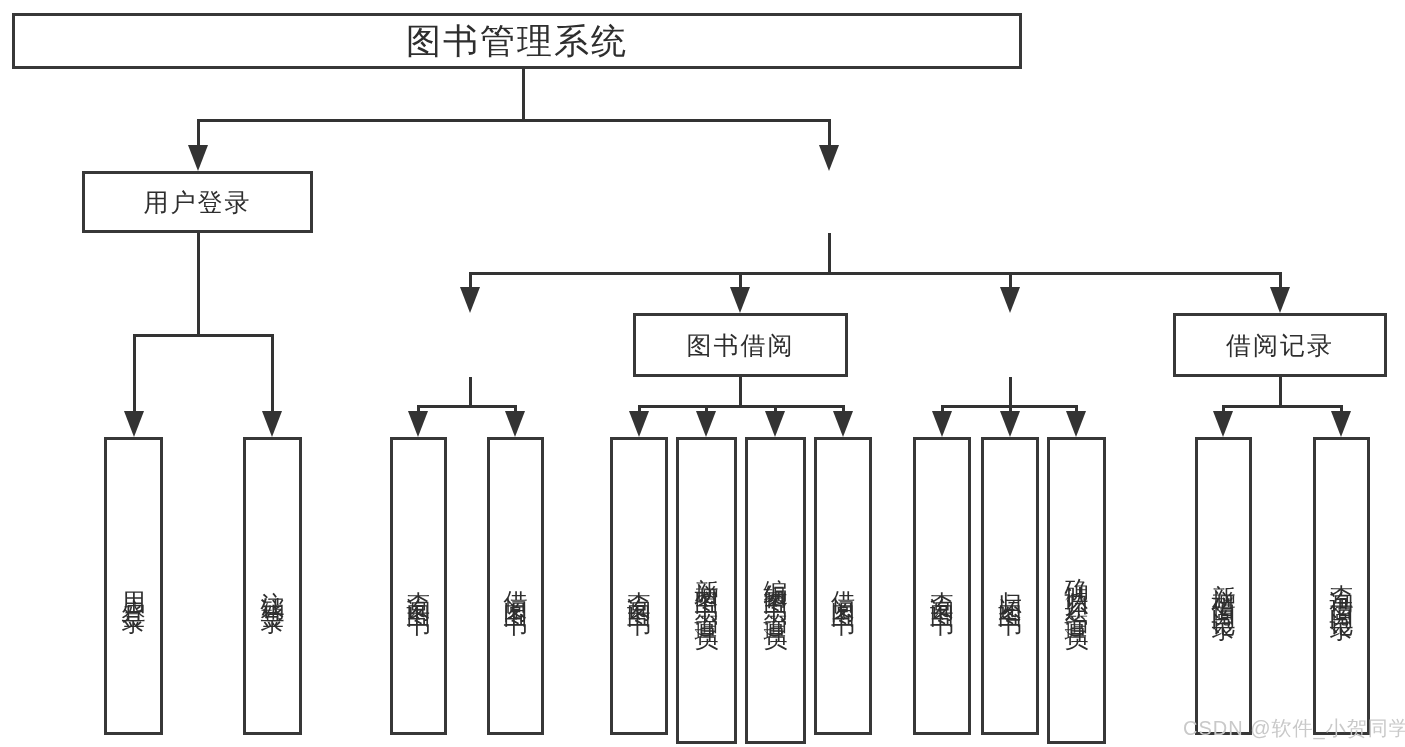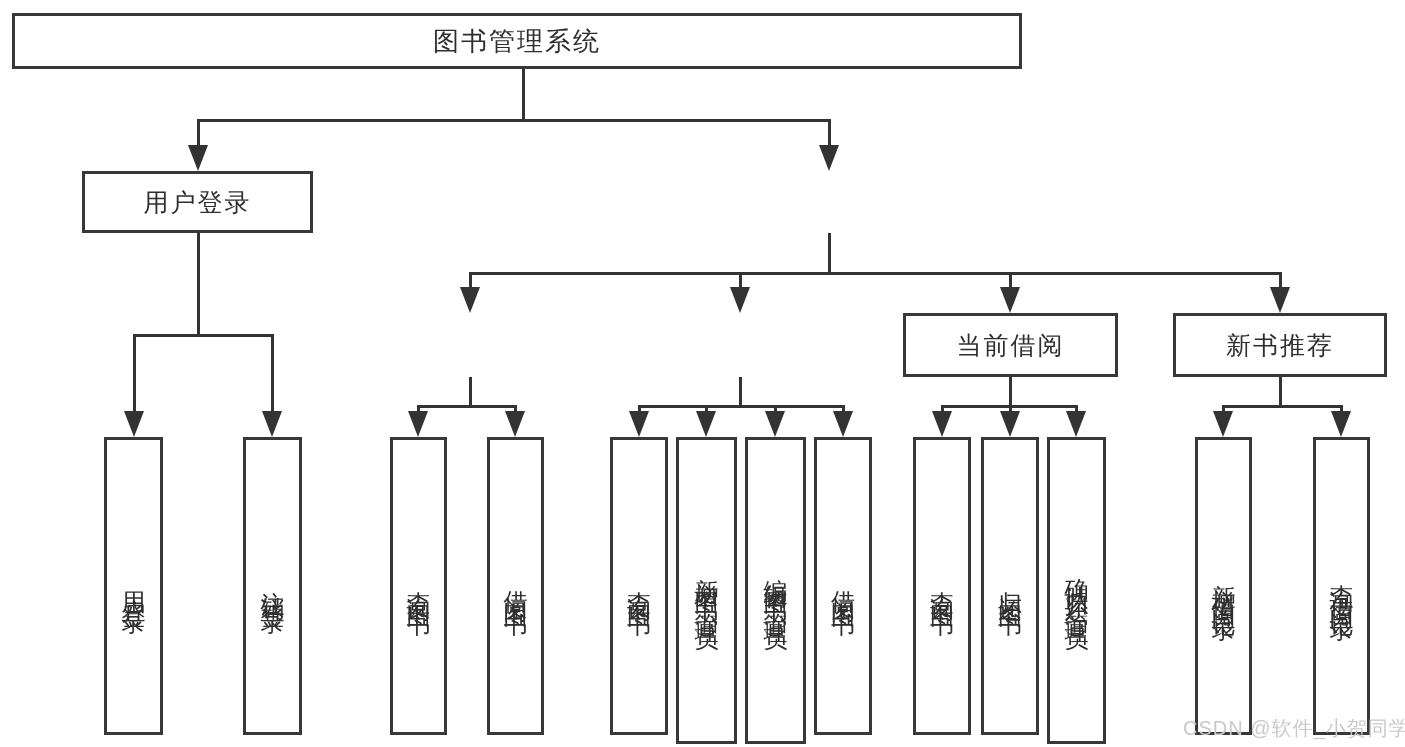--- a/index.html
+++ b/index.html
@@ -20,21 +20,21 @@
     align-items: center;
     justify-content: center;
     color: #2e2e2e;
   }
   .h-label {
     font-size: 25px;
     letter-spacing: 2px;
     white-space: nowrap;
     color: #2e2e2e;
   }
-  .root-label { font-size: 26px; }
+  .root-label { font-size: 35px; }
   .v-label {
     writing-mode: vertical-rl;
     text-orientation: mixed;
     font-size: 24px;
     line-height: 1;
     letter-spacing: 7px;
     color: #2e2e2e;
   }
   .vline, .hline {
     position: absolute;
@@ -93,25 +93,25 @@
   <div class="hline" style="left:469px; top:272px; width:813px;"></div>
   <div class="vline" style="left:469px; top:272px; height:18px;"></div>
   <div class="arrow-down" style="left:460px; top:287px;"></div>
   <div class="vline" style="left:739px; top:272px; height:18px;"></div>
   <div class="arrow-down" style="left:730px; top:287px;"></div>
   <div class="vline" style="left:1009px; top:272px; height:18px;"></div>
   <div class="arrow-down" style="left:1000px; top:287px;"></div>
   <div class="vline" style="left:1279px; top:272px; height:18px;"></div>
   <div class="arrow-down" style="left:1270px; top:287px;"></div>
 
-  <div class="box" style="left:903px; top:313px; width:215px; height:64px;">
-    <span class="h-label">当前借阅</span>
+  <div class="box" style="left:633px; top:313px; width:215px; height:64px;">
+    <span class="h-label">图书借阅</span>
   </div>
   <div class="box" style="left:1173px; top:313px; width:214px; height:64px;">
-    <span class="h-label">新书推荐</span>
+    <span class="h-label">借阅记录</span>
   </div>
 
   <div class="vline" style="left:469px; top:377px; height:30px;"></div>
   <div class="hline" style="left:417px; top:405px; width:99px;"></div>
   <div class="vline" style="left:417px; top:405px; height:9px;"></div>
   <div class="arrow-down" style="left:408px; top:411px;"></div>
   <div class="vline" style="left:514px; top:405px; height:9px;"></div>
   <div class="arrow-down" style="left:505px; top:411px;"></div>
 
   <div class="vline" style="left:739px; top:377px; height:30px;"></div>

